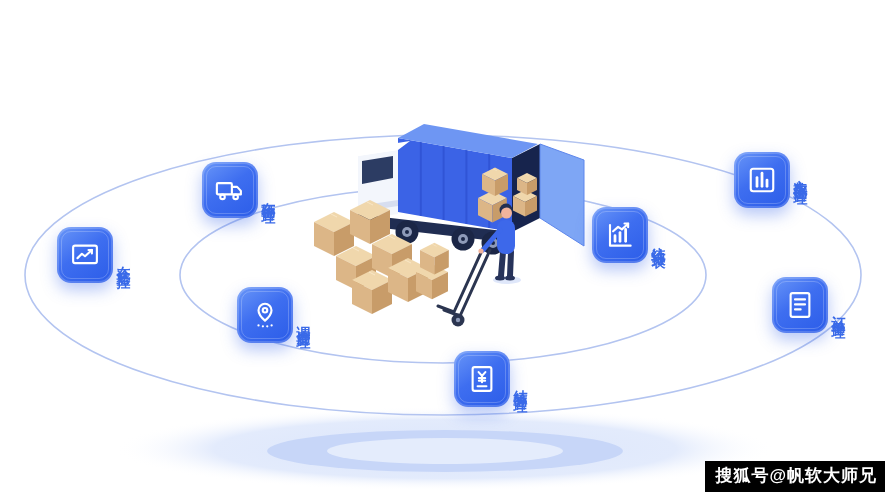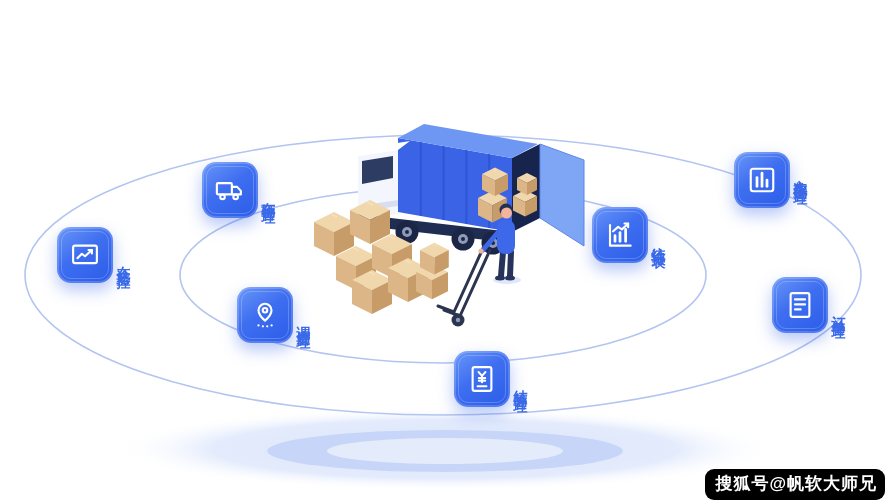--- a/index.html
+++ b/index.html
@@ -23,23 +23,23 @@
 
   
   #badge-vehicle {left:202px;top:162px;}  #label-vehicle {left:260px;top:190px;}
   #badge-transit {left:57px; top:227px;}  #label-transit {left:115px;top:255px;}
   #badge-dispatch{left:237px;top:287px;}  #label-dispatch{left:295px;top:315px;}
   #badge-settle  {left:454px;top:351px;}  #label-settle  {left:512px;top:379px;}
   #badge-stats   {left:592px;top:207px;}  #label-stats   {left:650px;top:235px;}
   #badge-master  {left:734px;top:152px;}  #label-master  {left:792px;top:168px;}
   #badge-order   {left:772px;top:277px;}  #label-order   {left:830px;top:305px;}
 
-  .watermark{position:absolute;right:0;bottom:0;background:#000;color:#fff;
+  .watermark{position:absolute;right:0;bottom:8px;background:#000;color:#fff;
              font-size:17px;font-weight:700;padding:3px 8px 5px 10px;
-             letter-spacing:1px;border-radius:9px;}
+             letter-spacing:1px;}
 </style>
 </head>
 <body>
 
 <div class="stage">
 
   <svg class="scene" width="885" height="500" viewBox="0 0 885 500">
     <defs>
       <radialGradient id="gshadow" cx="50%" cy="50%" r="50%">
         <stop offset="0%" stop-color="#dbe5fb"></stop>

